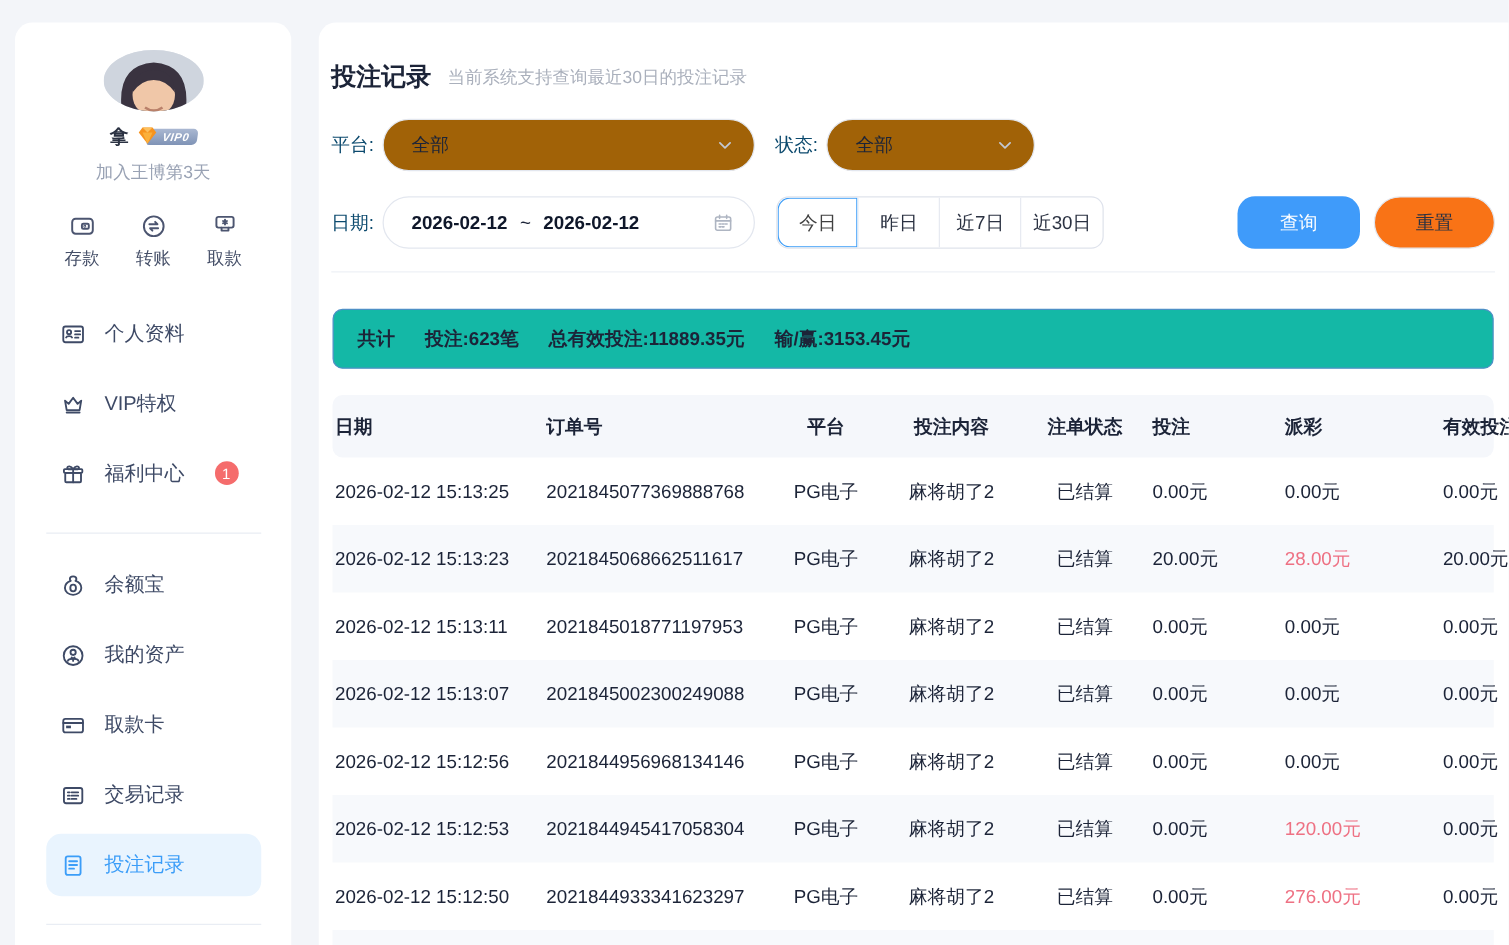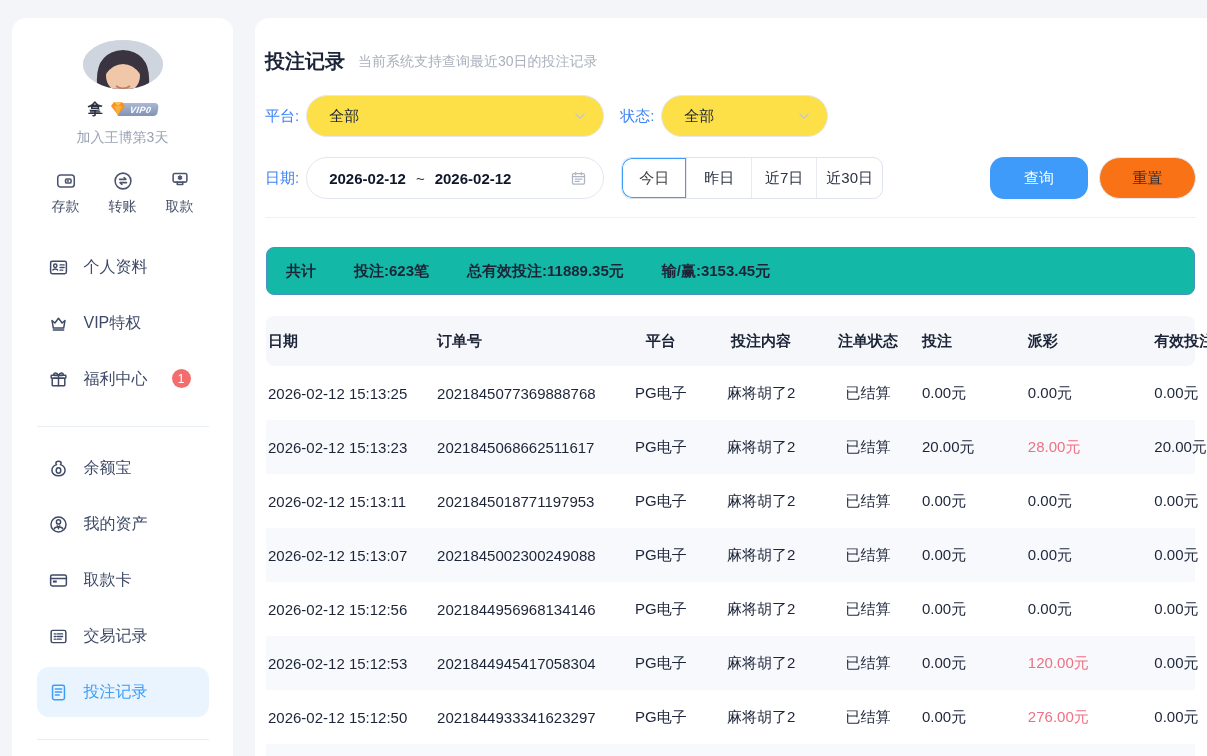--- a/index.html
+++ b/index.html
@@ -63,24 +63,24 @@
     flex:1; height:738px; margin:18px 0 0 22px;
     background:#fff; border-radius:14px 0 0 0;
     padding:22px 11px 0 10px;
   }
   .title-row { display:flex; align-items:center; gap:13px; padding-top:8px; }
   .page-title { font-size:20px; font-weight:700; color:#1c2438; }
   .page-subtitle { font-size:14px; color:#aab0bc; }
 
   .filters { border-bottom:1px solid #eef1f6; padding-bottom:18px; }
   .filter-row { display:flex; align-items:center; margin-top:20px; }
-  .f-label { font-size:15px; color:#3b82f6; margin-right:7px; white-space:nowrap; }
+  .f-label { font-size:15px; color:#0c4a6e; margin-right:7px; white-space:nowrap; }
   .select-box {
     height:42px; border:1px solid #e3e7ef; border-radius:21px;
-    background:#fde047; display:flex; align-items:center;
+    background:#a16207; display:flex; align-items:center;
     padding:0 16px 0 22px; cursor:pointer;
   }
   .select-box .sel-val { font-size:15px; color:#1c2438; flex:1; }
   .select-platform { width:298px; }
   .select-status { width:167px; margin-left:0; }
   .status-label { margin-left:16px; }
   .chev { width:14px; height:14px; color:#c3c9d5; flex:none; }
   .chev svg { width:14px; height:14px; display:block; }
 
   .date-box {
@@ -115,21 +115,21 @@
     background:#f97316; color:#2b3242; font-size:15px; cursor:pointer;
     font-family:inherit;
   }
 
   .summary-bar {
     margin:29px 1px 0 1px; height:48px;
     border:1px solid #4e90c6; border-radius:8px; background:#14b8a6;
     display:flex; align-items:center; padding:0 19px;
     font-size:15px; font-weight:600; color:#1c2438;
   }
-  .summary-bar .s-item { margin-left:38px; }
+  .summary-bar .s-item { margin-left:24px; }
   .summary-bar .s-item:first-of-type { margin-left:7px; }
 
   
   .bets-table { margin:21px 1px 0 1px; }
   .t-grid {
     display:grid;
     grid-template-columns:18.2% 19.4% 9.8% 11.8% 11.2% 11.4% 10.6% 7.6%;
     align-items:center;
   }
   .t-head {

